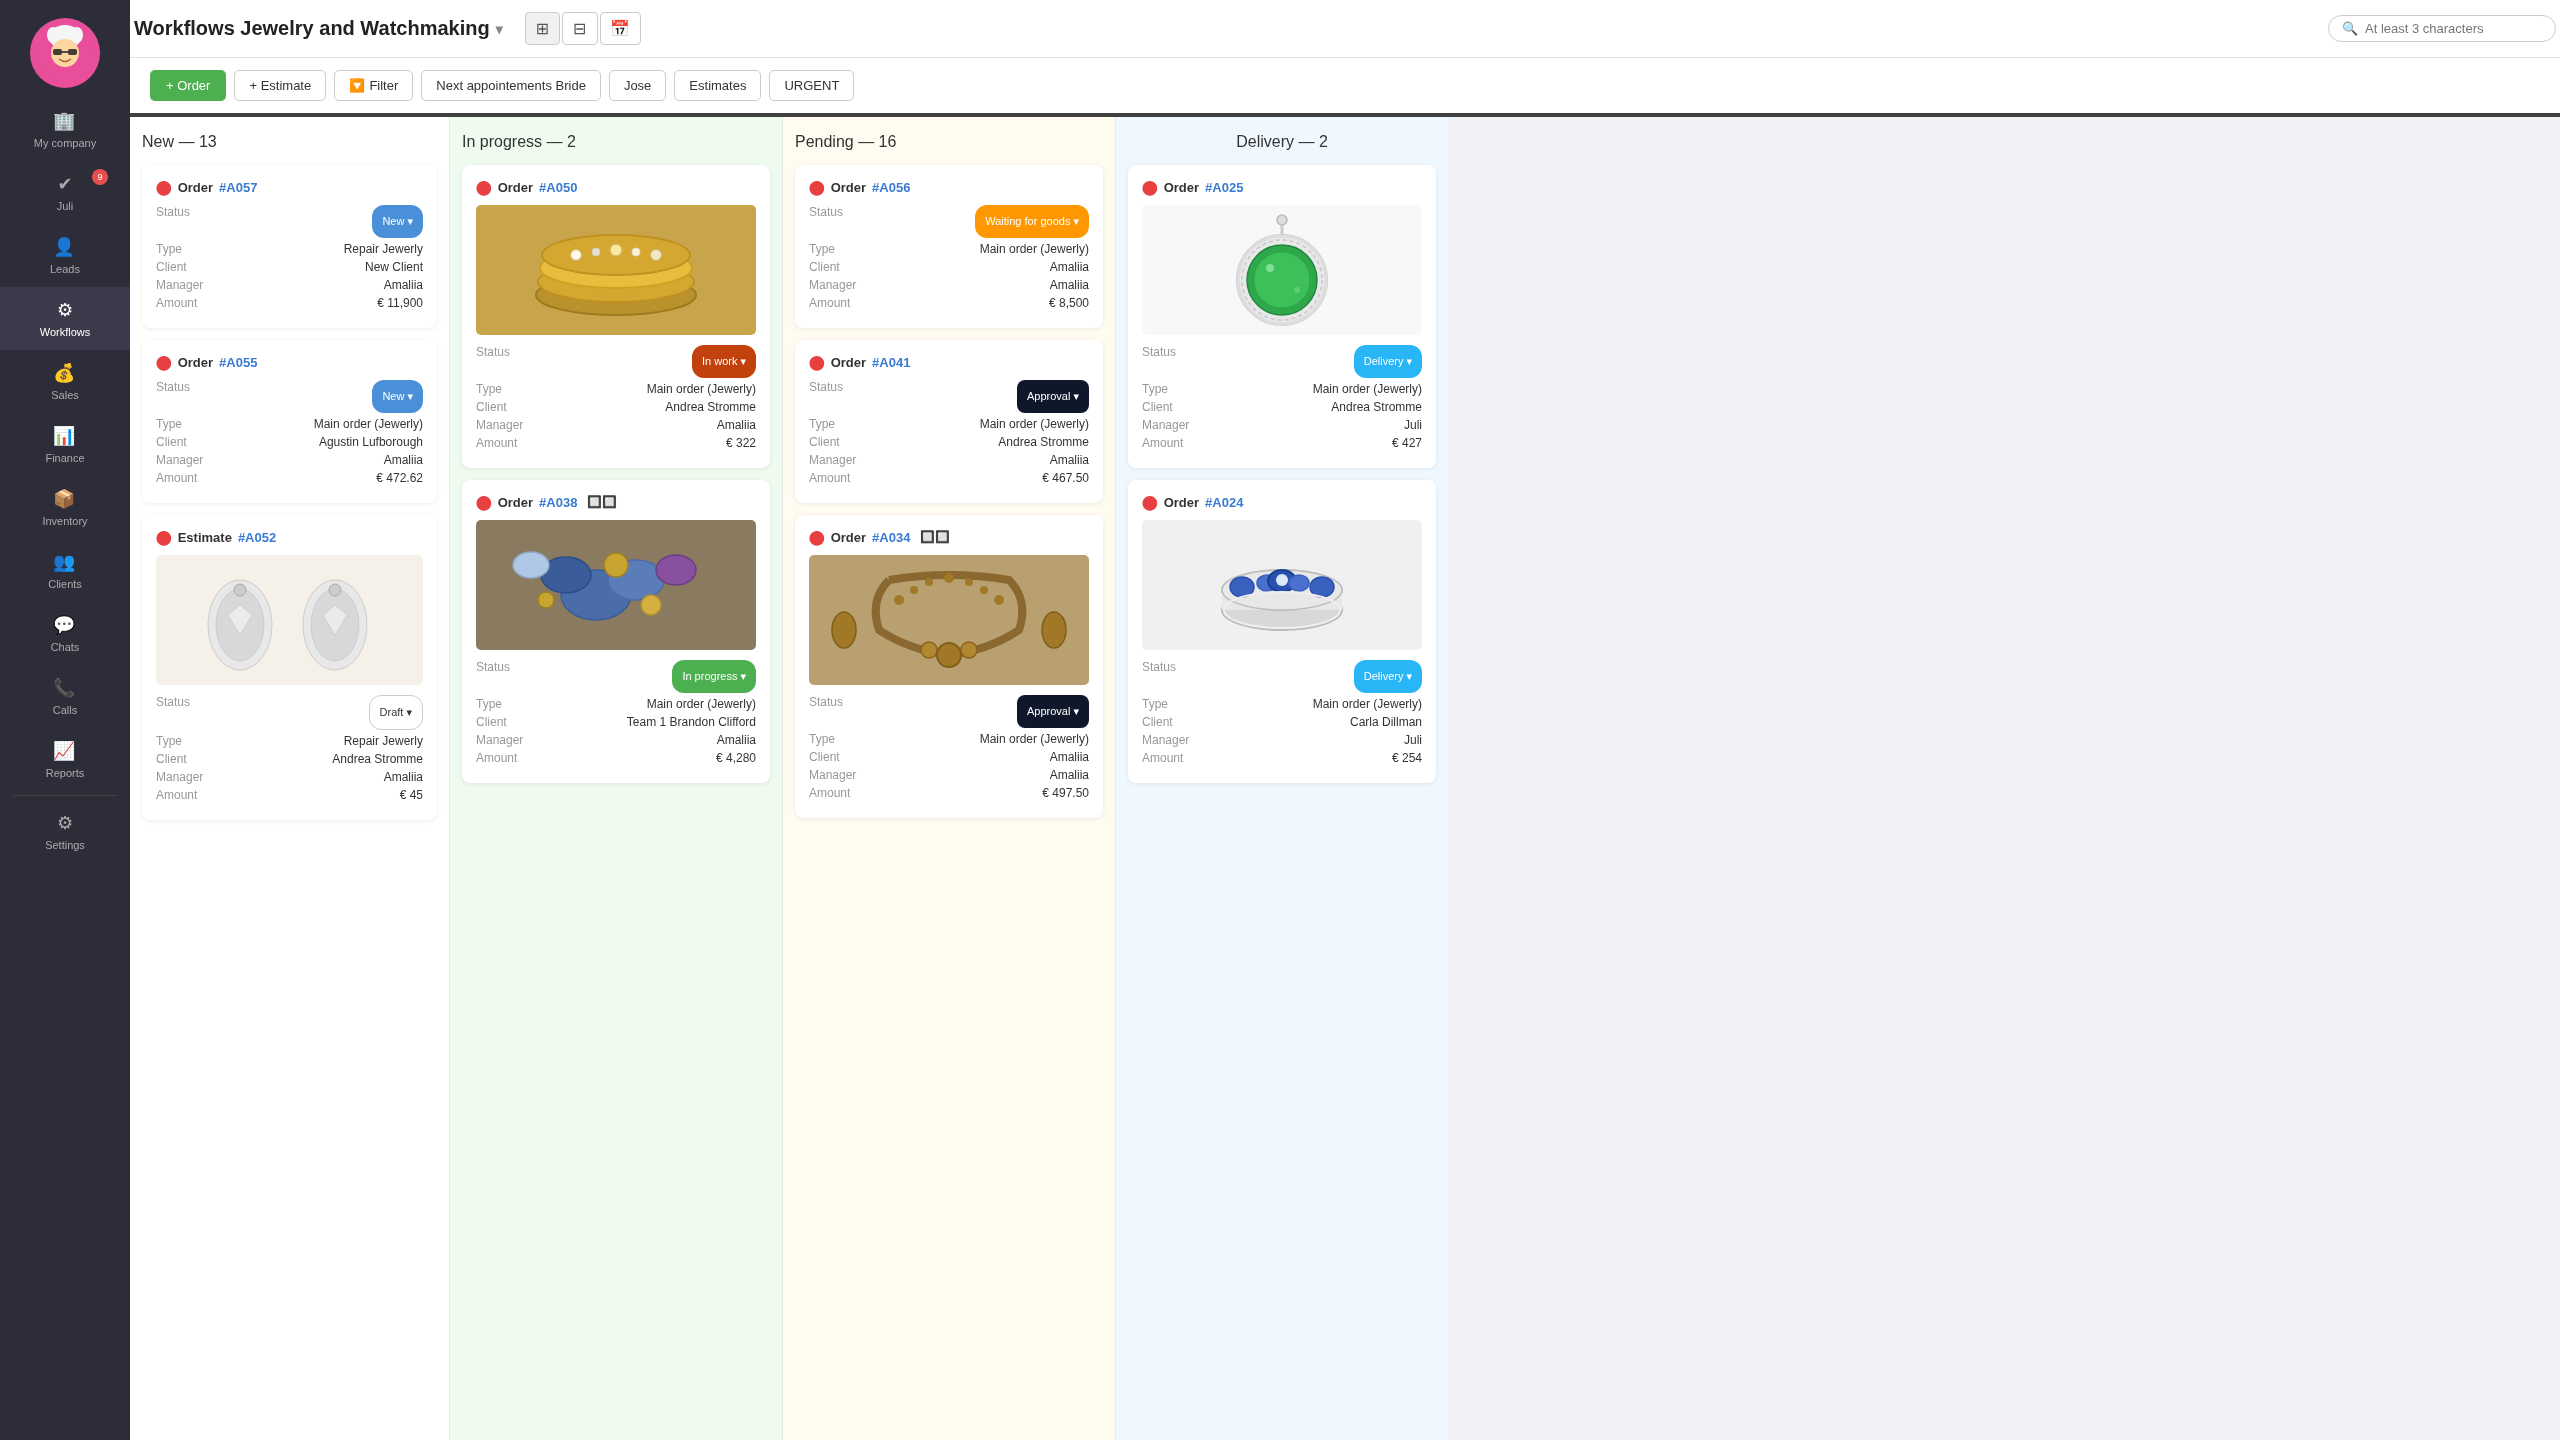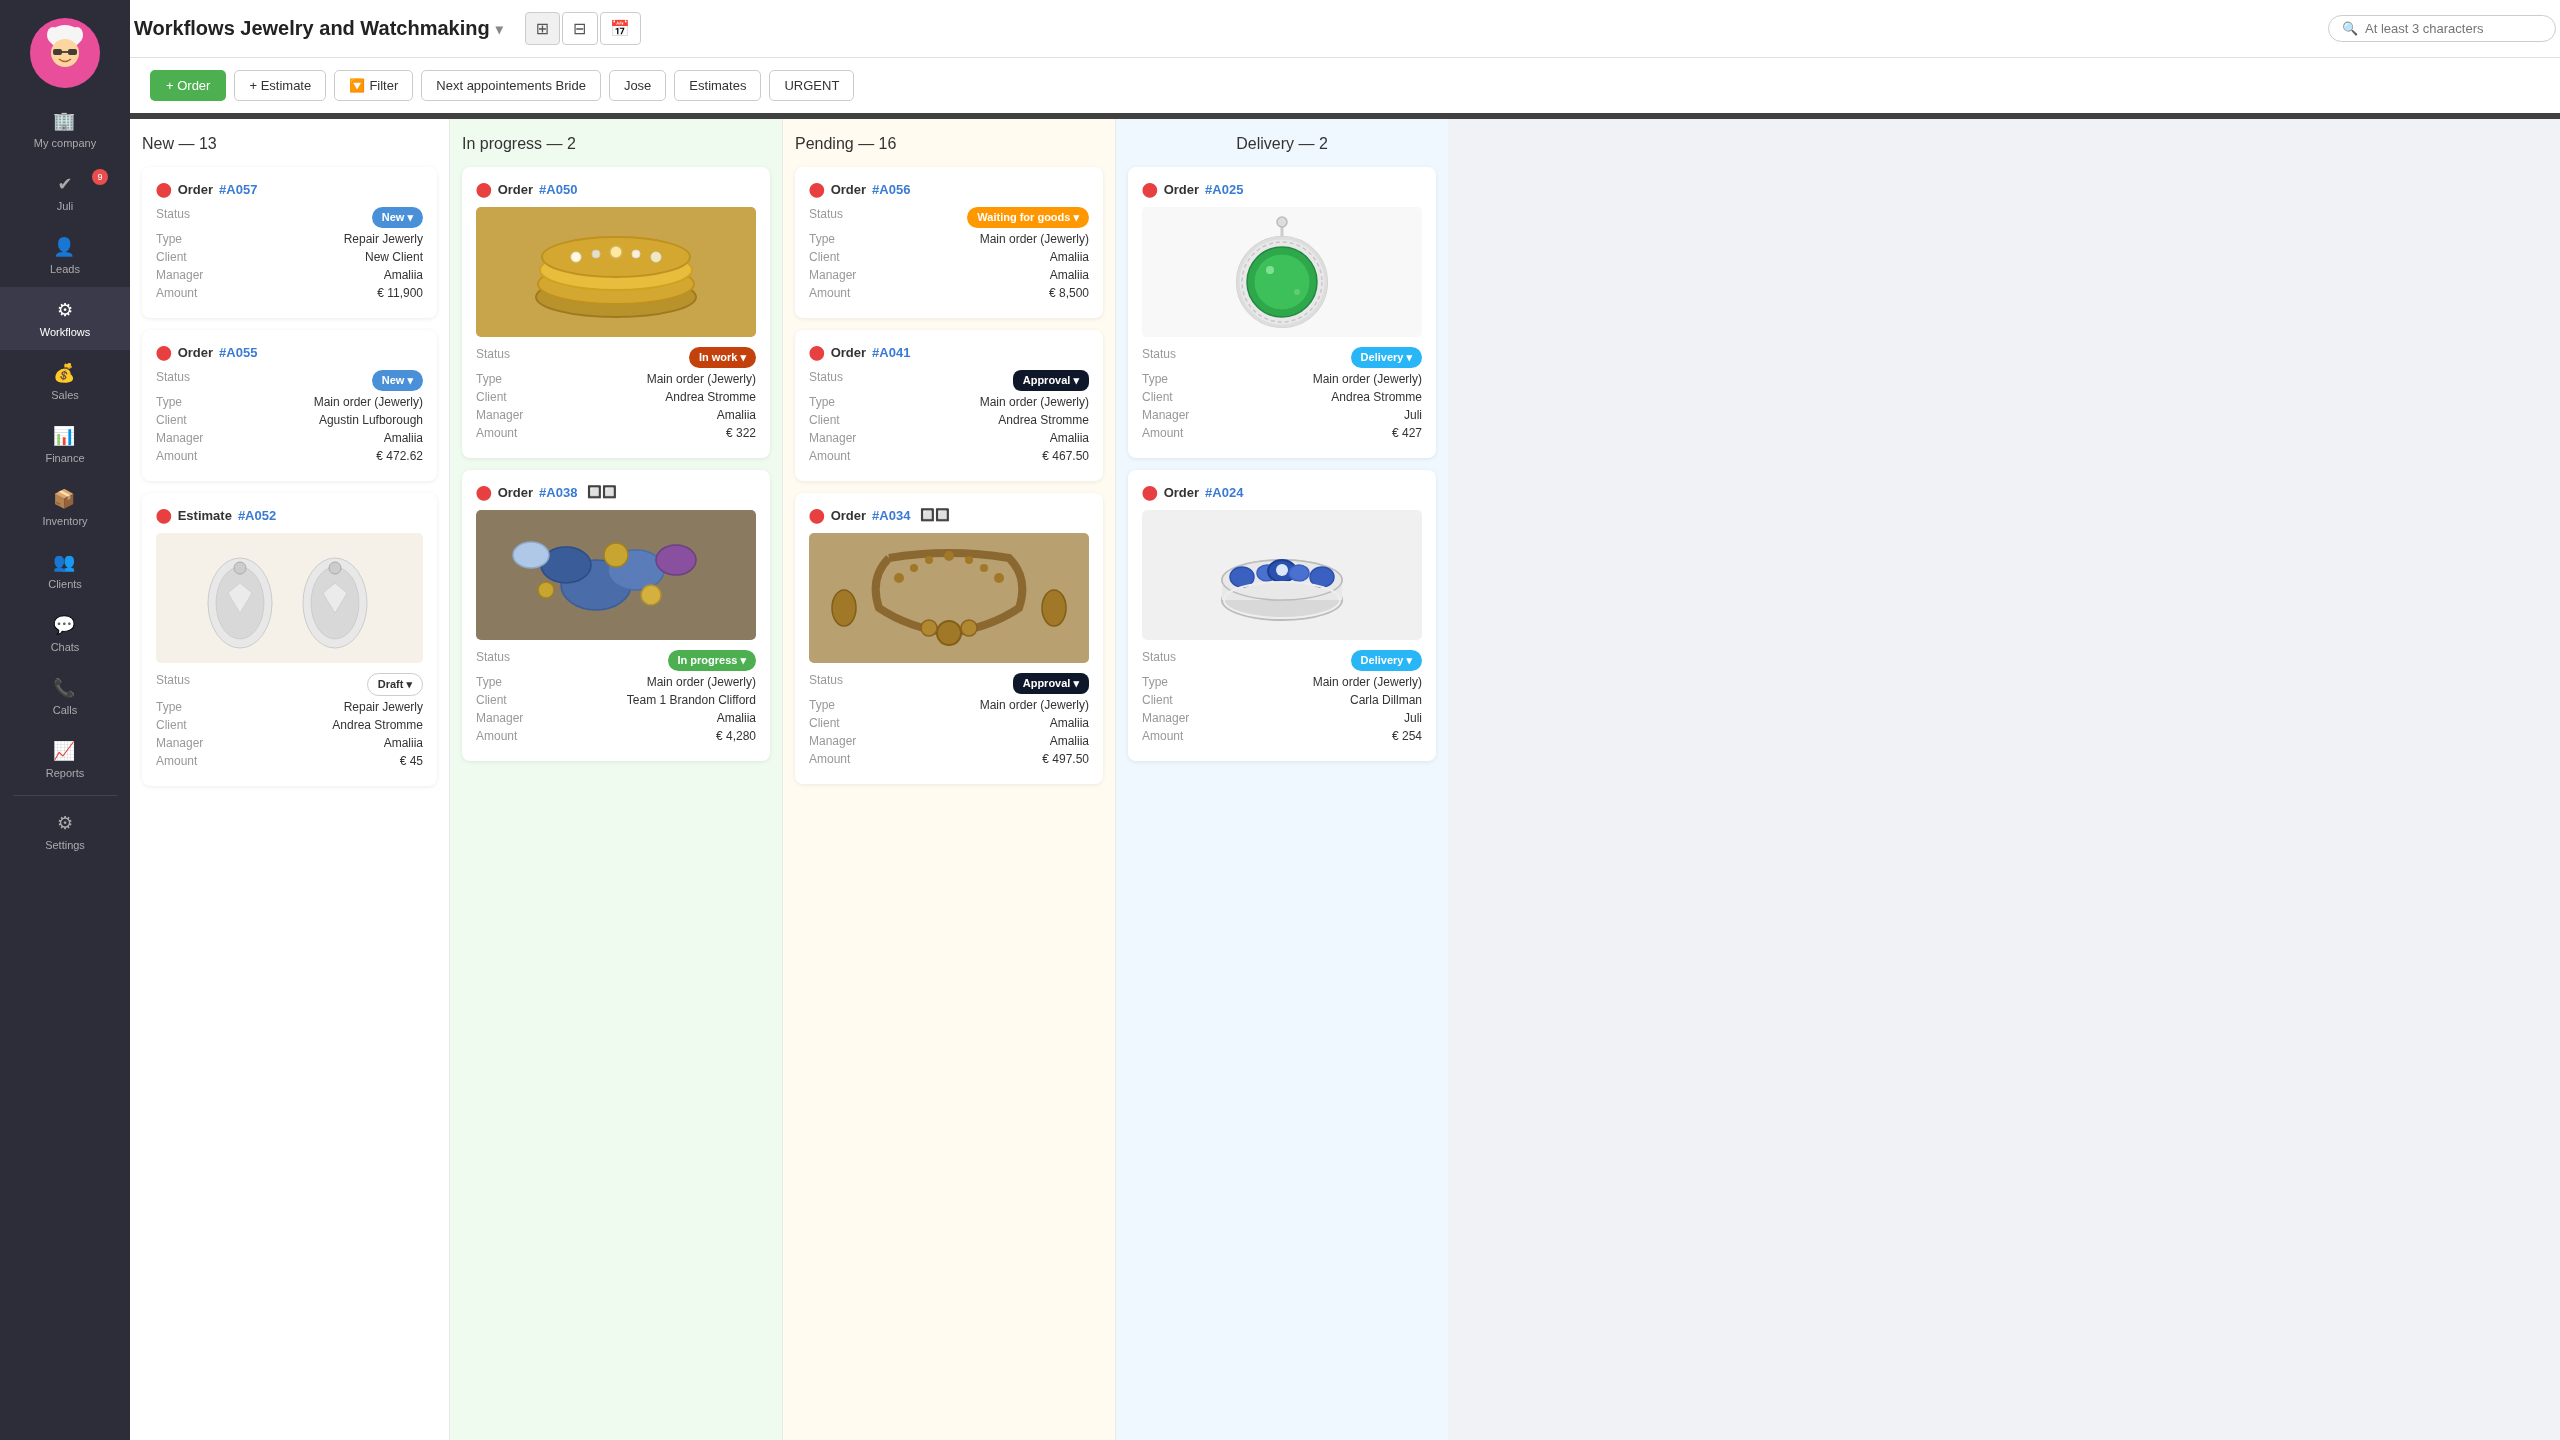--- a/index.html
+++ b/index.html
@@ -62,21 +62,21 @@
       margin-left: auto; display: flex; align-items: center;
       border: 1px solid #ccc; border-radius: 20px; padding: 5px 14px; gap: 6px;
       background: #fff; min-width: 220px;
     }
     .header-search input { border: none; outline: none; font-size: 13px; color: #888; width: 100%; background: transparent; }
 
     
     #toolbar {
       padding: 12px 20px; background: #fff;
       display: flex; align-items: center; gap: 8px;
-      border-bottom: 6px solid #404040; flex-shrink: 0;
+      border-bottom: 4px solid #404040; flex-shrink: 0;
     }
     .btn-order { background: #4caf50; color: #fff; border: none; padding: 8px 16px; border-radius: 5px; cursor: pointer; font-size: 13px; display: flex; align-items: center; gap: 4px; }
     .btn-outline { background: #fff; color: #333; border: 1px solid #ccc; padding: 7px 14px; border-radius: 5px; cursor: pointer; font-size: 13px; display: flex; align-items: center; gap: 4px; }
 
     
     #kanban {
       flex: 1; display: flex; gap: 0; overflow-x: auto; padding: 0;
     }
     .kanban-col {
       min-width: 320px; max-width: 340px; flex-shrink: 0;
@@ -100,21 +100,21 @@
     .card-title { font-size: 13px; font-weight: 600; color: #333; margin-bottom: 10px; display: flex; align-items: center; gap: 6px; }
     .card-title .record-icon { color: #e84040; font-size: 14px; }
     .card-title a { color: #3a7bd5; text-decoration: none; }
     .card-field { display: flex; justify-content: space-between; margin-bottom: 4px; font-size: 12px; }
     .card-field .label { color: #999; }
     .card-field .value { color: #333; font-weight: 500; }
 
     
     .badge {
       display: inline-flex; align-items: center; gap: 4px;
-      padding: 4px 10px; border-radius: 12px; font-size: 11px; font-weight: 700;
+      padding: 10px 10px; border-radius: 12px; font-size: 11px; font-weight: 400;
     }
     .badge-new { background: #4a90d9; color: #fff; }
     .badge-inwork { background: #c2410c; color: #fff; }
     .badge-inprogress { background: #4caf50; color: #fff; }
     .badge-waiting { background: #ff9800; color: #fff; }
     .badge-approval { background: #0f172a; color: #fff; border-radius: 8px; }
     .badge-draft { background: #fff; color: #333; border: 1px solid #ccc; }
     .badge-delivery { background: #29b6f6; color: #fff; }
 
     

